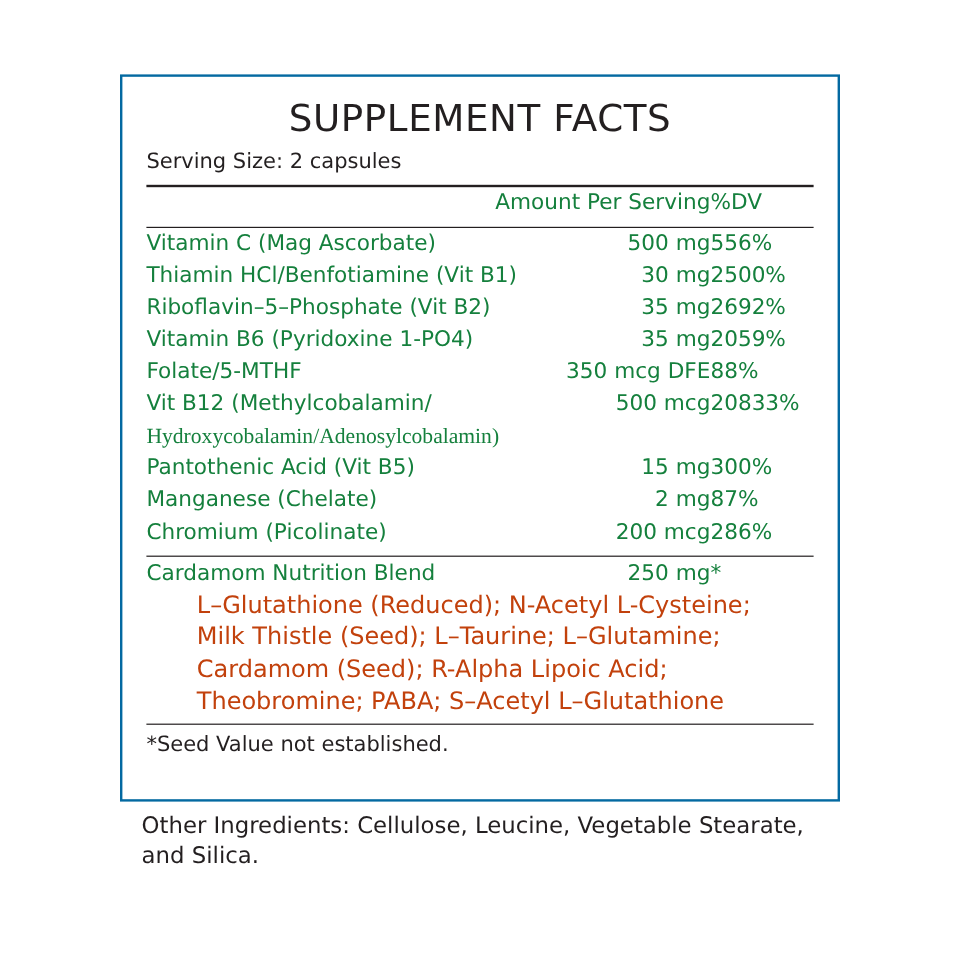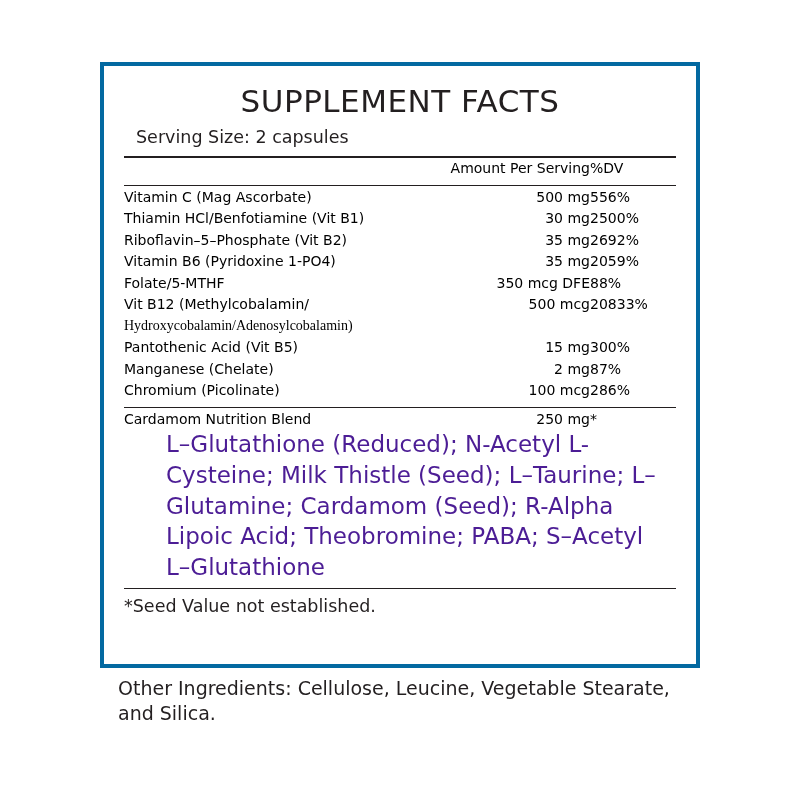--- a/index.html
+++ b/index.html
@@ -19,55 +19,55 @@
     width: 800px;
     height: 800px;
     box-sizing: border-box;
   }
   .panel {
     position: absolute;
     left: 100px;
     top: 62px;
     width: 600px;
     height: 606px;
-    border: 4px solid #0369a1;
+    border: 2px solid #0369a1;
     box-sizing: border-box;
     background: #fff;
   }
   .inner {
     padding: 0 20px;
     box-sizing: border-box;
   }
   .title {
     text-align: center;
     font-size: 31px;
     letter-spacing: 0.5px;
     font-weight: 400;
     margin: 17px 0 6px 0;
     color: #231f20;
   }
   .serving-lines {
     font-size: 17.5px;
     line-height: 1.42;
-    padding-left: 32px;
+    padding-left: 20px;
     color: #231f20;
   }
   .rule {
     border: 0;
     border-top: 2px solid #231f20;
     margin: 6px 20px 0 20px;
   }
   .rule.thin {
     border-top-width: 1.5px;
   }
   table.facts {
     width: 100%;
     border-collapse: collapse;
-    font-size: 14px;
-    color: #000000;
+    font-size: 18px;
+    color: #15803d;
   }
   table.facts td {
     padding: 1.5px 0;
     vertical-align: top;
     line-height: 1.32;
   }
   td.name {
     padding-left: 20px;
     white-space: nowrap;
   }
@@ -87,25 +87,25 @@
   }
   .header-row td.amt {
     text-align: right;
   }
   .indent1 {
     padding-left: 42px;
     white-space: nowrap;
     font-family: Liberation Serif, serif;
   }
   .blend-desc {
-    font-size: 23px;
+    font-size: 20px;
     line-height: 1.33;
     padding-left: 42px;
     padding-right: 8px;
-    color: #4c1d95;
+    color: #c2410c;
   }
   .footnote {
     font-size: 17.5px;
     padding-left: 20px;
     padding-top: 7px;
     color: #231f20;
   }
   .other-ing {
     position: absolute;
     left: 118px;
@@ -192,21 +192,21 @@
             <td class="amt">15 mg</td>
             <td class="dv">300%</td>
           </tr>
           <tr>
             <td class="name">Manganese (Chelate)</td>
             <td class="amt">2 mg</td>
             <td class="dv">87%</td>
           </tr>
           <tr class="sec-gap-bot">
             <td class="name">Chromium (Picolinate)</td>
-            <td class="amt">100 mcg</td>
+            <td class="amt">200 mcg</td>
             <td class="dv">286%</td>
           </tr>
         </tbody>
       </table>
     </div>
 
     <hr class="rule thin">
 
     <div class="inner">
       <table class="facts">

